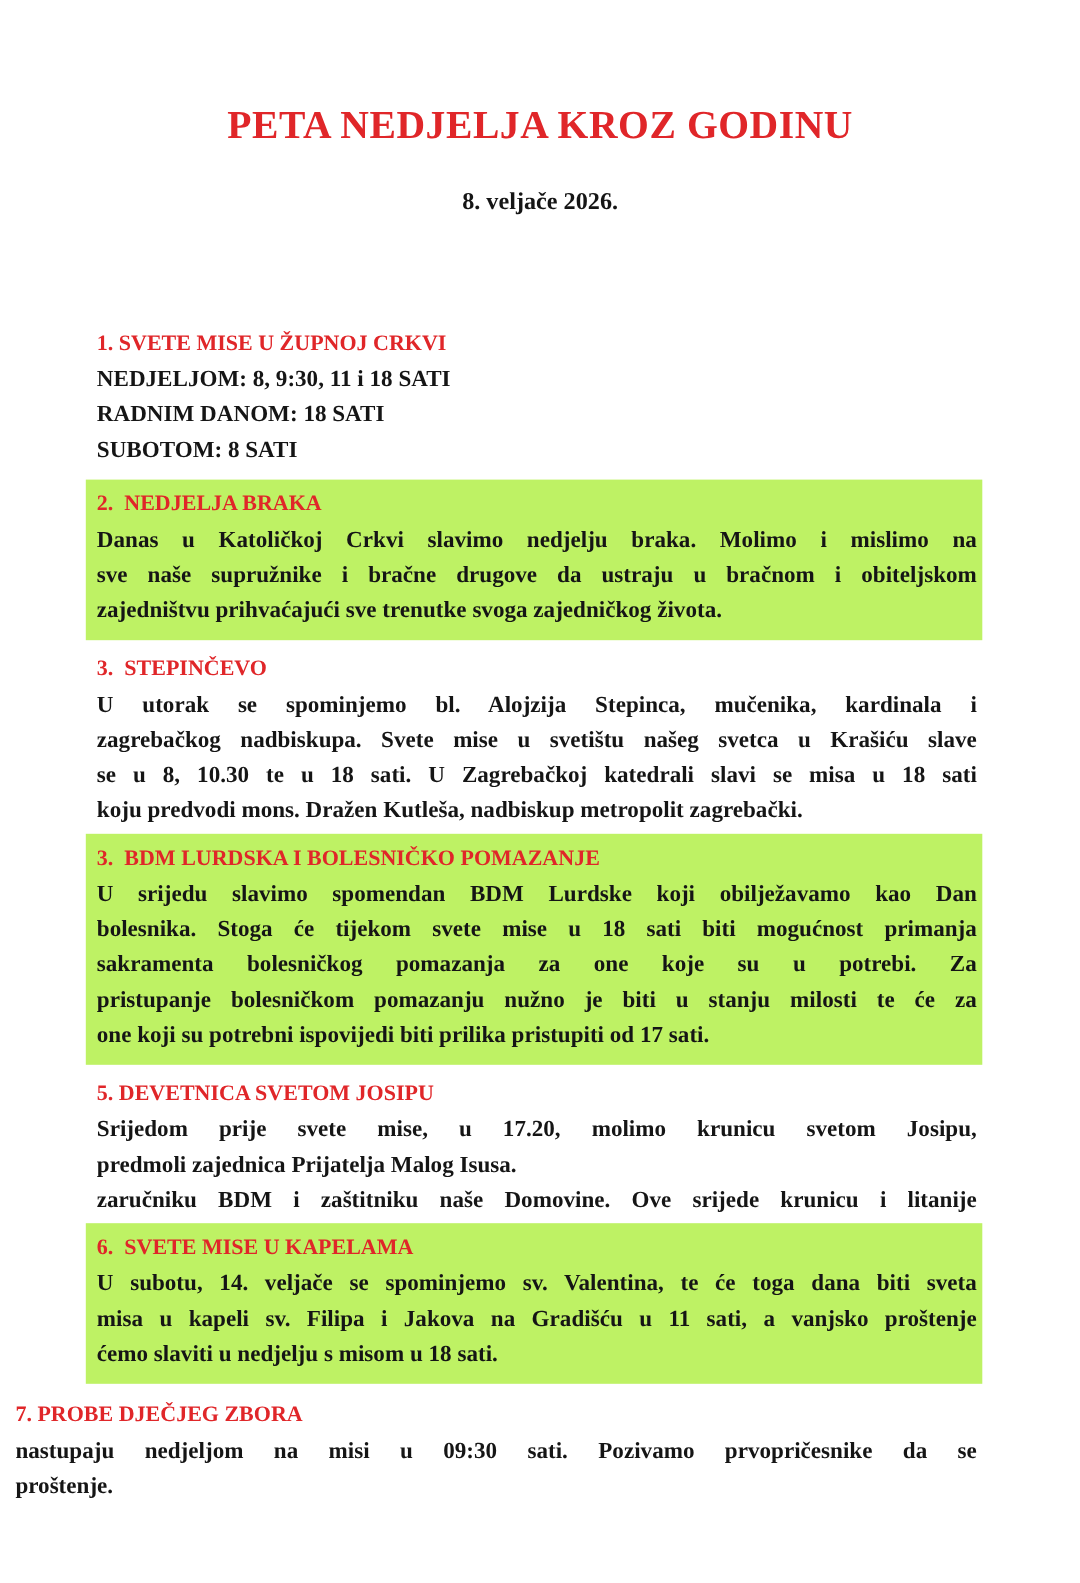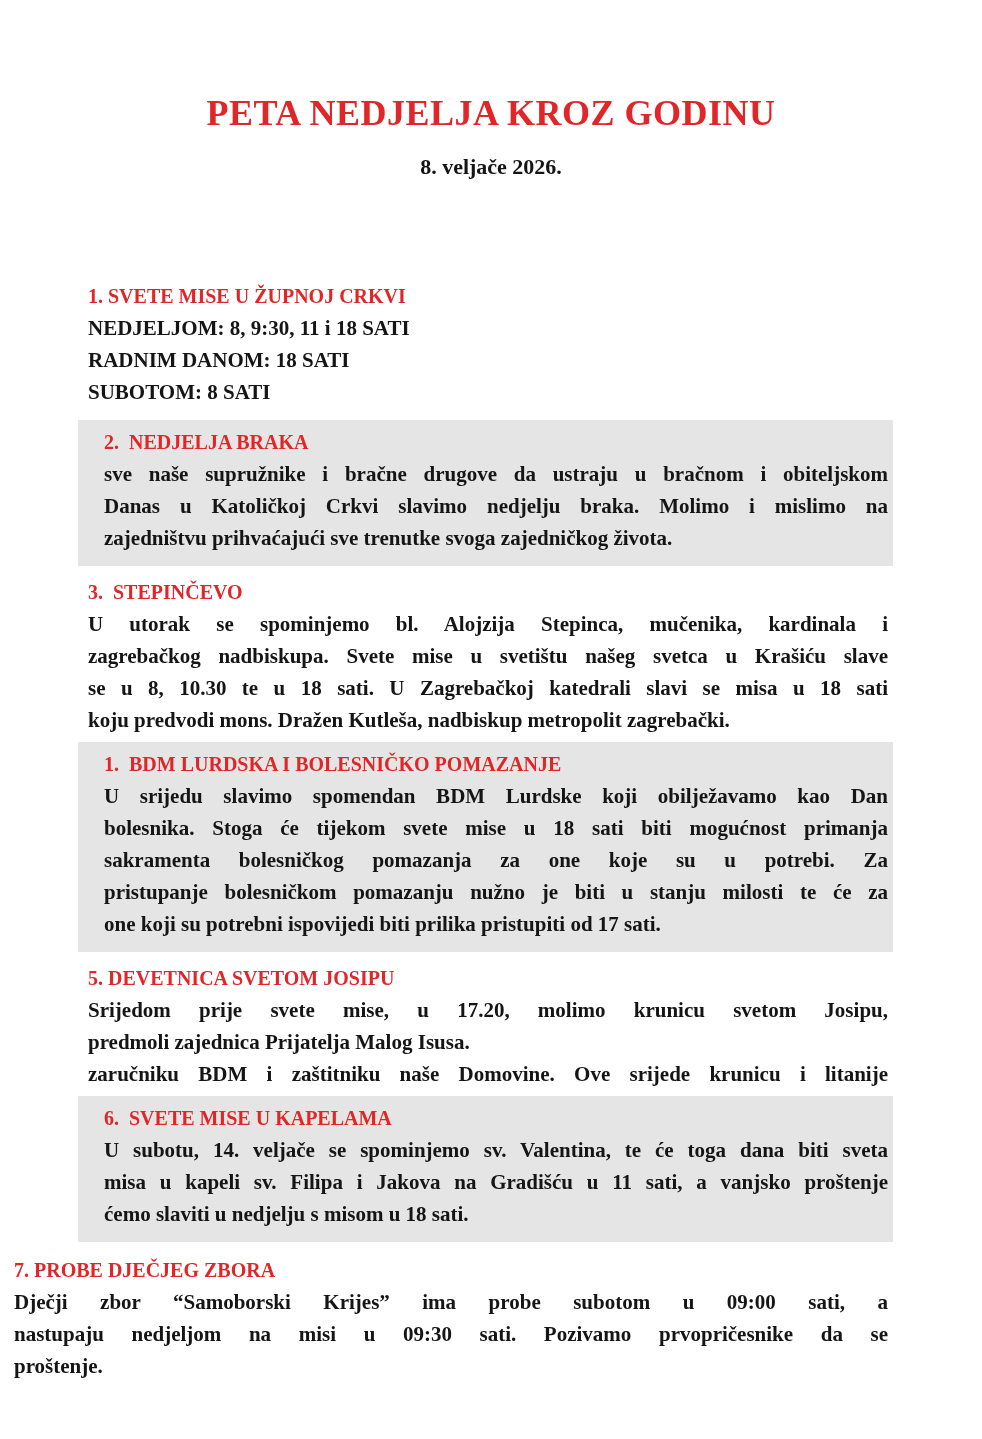--- a/index.html
+++ b/index.html
@@ -17,33 +17,33 @@
   }
   .title {
     padding-top: 92px;
     text-align: center;
     font-size: 36px;
     line-height: 42px;
     color: #e02629;
     letter-spacing: 0.5px;
   }
   .date {
-    margin-top: 20px;
+    margin-top: 36px;
     text-align: center;
     font-size: 22px;
     line-height: 26px;
     color: #151515;
   }
   .content { margin-top: 96px; }
   .sec { padding: 4px 94px 6px 88px; }
   .sec.shaded {
-    background: #e5e5e5;
+    background: #bef264;
     margin-left: 78px;
     margin-right: 89px;
-    padding: 6px 5px 12px 26px;
+    padding: 6px 5px 12px 10px;
   }
   .mt6 { margin-top: 6px; }
   .mt8 { margin-top: 8px; padding-left: 14px; }
   .heading {
     font-size: 20px;
     line-height: 32px;
     color: #e02629;
     white-space: pre-wrap; 
   }
   .line {
@@ -69,35 +69,35 @@
 
     <section class="sec">
       <h2 class="heading">1. SVETE MISE U ŽUPNOJ CRKVI</h2>
       <p class="line">NEDJELJOM: 8, 9:30, 11 i 18 SATI</p>
       <p class="line">RADNIM DANOM: 18 SATI</p>
       <p class="line">SUBOTOM: 8 SATI</p>
     </section>
 
     <section class="sec shaded mt6">
       <h2 class="heading">2.  NEDJELJA BRAKA</h2>
+      <p class="line j">Danas u Katoličkoj Crkvi slavimo nedjelju braka. Molimo i mislimo na</p>
       <p class="line j">sve naše supružnike i bračne drugove da ustraju u bračnom i obiteljskom</p>
-      <p class="line j">Danas u Katoličkoj Crkvi slavimo nedjelju braka. Molimo i mislimo na</p>
       <p class="line">zajedništvu prihvaćajući sve trenutke svoga zajedničkog života.</p>
     </section>
 
     <section class="sec mt6">
       <h2 class="heading">3.  STEPINČEVO</h2>
       <p class="line j">U utorak se spominjemo bl. Alojzija Stepinca, mučenika, kardinala i</p>
       <p class="line j">zagrebačkog nadbiskupa. Svete mise u svetištu našeg svetca u Krašiću slave</p>
       <p class="line j">se u 8, 10.30 te u 18 sati. U Zagrebačkoj katedrali slavi se misa u 18 sati</p>
       <p class="line">koju predvodi mons. Dražen Kutleša, nadbiskup metropolit zagrebački.</p>
     </section>
 
     <section class="sec shaded">
-      <h2 class="heading">1.  BDM LURDSKA I BOLESNIČKO POMAZANJE</h2>
+      <h2 class="heading">3.  BDM LURDSKA I BOLESNIČKO POMAZANJE</h2>
       <p class="line j">U srijedu slavimo spomendan BDM Lurdske koji obilježavamo kao Dan</p>
       <p class="line j">bolesnika. Stoga će tijekom svete mise u 18 sati biti mogućnost primanja</p>
       <p class="line j">sakramenta bolesničkog pomazanja za one koje su u potrebi. Za</p>
       <p class="line j">pristupanje bolesničkom pomazanju nužno je biti u stanju milosti te će za</p>
       <p class="line">one koji su potrebni ispovijedi biti prilika pristupiti od 17 sati.</p>
     </section>
 
     <section class="sec mt6">
       <h2 class="heading">5. DEVETNICA SVETOM JOSIPU</h2>
       <p class="line j">Srijedom prije svete mise, u 17.20, molimo krunicu svetom Josipu,</p>
@@ -107,19 +107,18 @@
 
     <section class="sec shaded">
       <h2 class="heading">6.  SVETE MISE U KAPELAMA</h2>
       <p class="line j">U subotu, 14. veljače se spominjemo sv. Valentina, te će toga dana biti sveta</p>
       <p class="line j">misa u kapeli sv. Filipa i Jakova na Gradišću u 11 sati, a vanjsko proštenje</p>
       <p class="line">ćemo slaviti u nedjelju s misom u 18 sati.</p>
     </section>
 
     <section class="sec mt8">
       <h2 class="heading">7. PROBE DJEČJEG ZBORA</h2>
-      <p class="line j">Dječji zbor “Samoborski Krijes” ima probe subotom u 09:00 sati, a</p>
       <p class="line j">nastupaju nedjeljom na misi u 09:30 sati. Pozivamo prvopričesnike da se</p>
       <p class="line">proštenje.</p>
     </section>
 
   </div>
 </div>
 
 </body></html>

